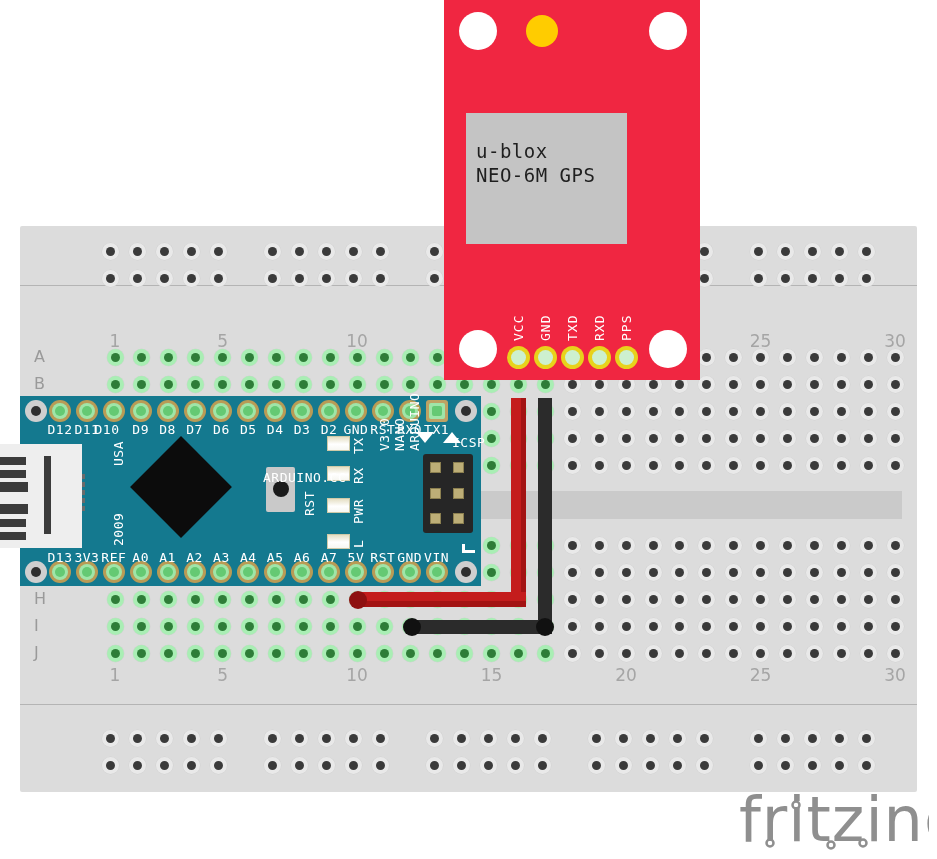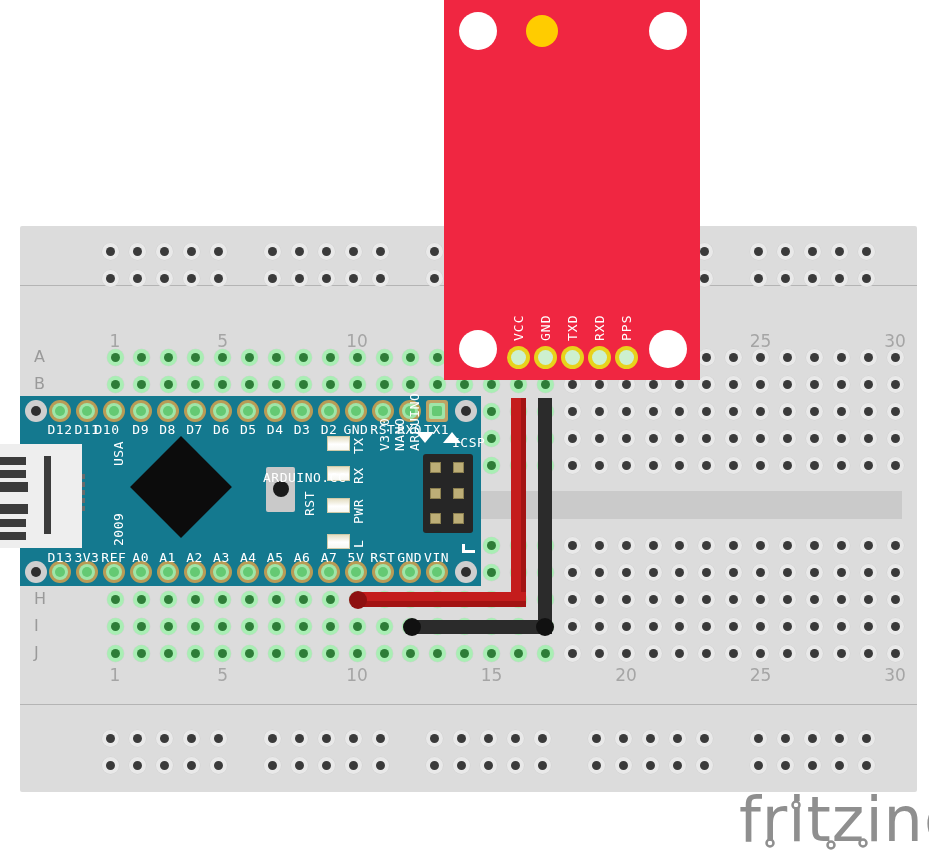--- a/index.html
+++ b/index.html
@@ -1698,20 +1698,24 @@
     <div class="nano-txt" style="left:432px; top:40px;">ICSP</div>
   </div>
 
   <div id="gps">
     <div class="gps-mount" style="left:15px; top:18px;"></div>
     <div class="gps-mount yellow" style="left:82px; top:21px;"></div>
     <div class="gps-mount" style="left:205px; top:18px;"></div>
     <div class="gps-mount" style="left:15px; top:336px;"></div>
     <div class="gps-mount" style="left:205px; top:336px;"></div>
 
+    <div class="gps-chip">
+      <div class="gps-chip-txt"><span>u-blox</span>
+<span>NEO-6M GPS</span></div>
+    </div>
 
     <div id="gps-pins">
         <div class="gps-pad" style="left: 62.5px; top: 351.5px;">
           <i></i>
         </div>
         <div class="gps-lbl" style="left: 68px; top: 347px;">VCC</div>
         <div class="gps-pad" style="left: 89.5px; top: 351.5px;">
           <i></i>
         </div>
         <div class="gps-lbl" style="left: 95px; top: 347px;">GND</div>

